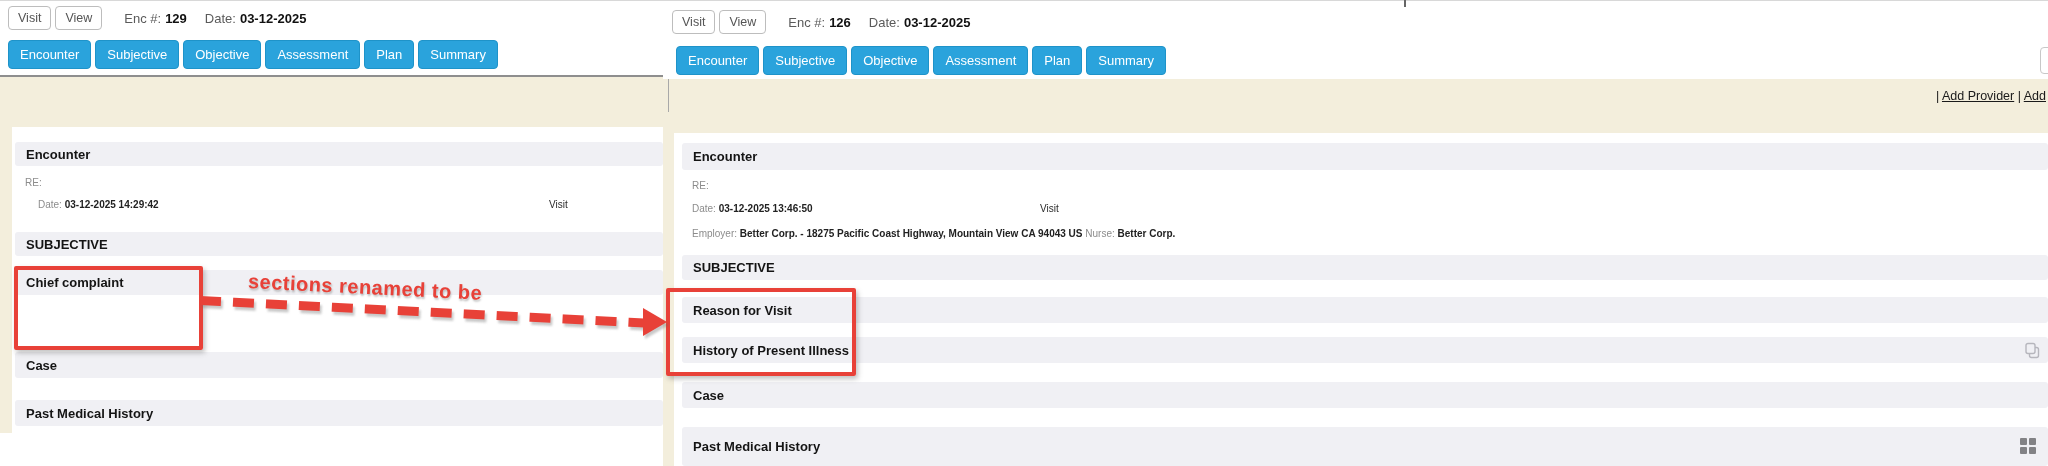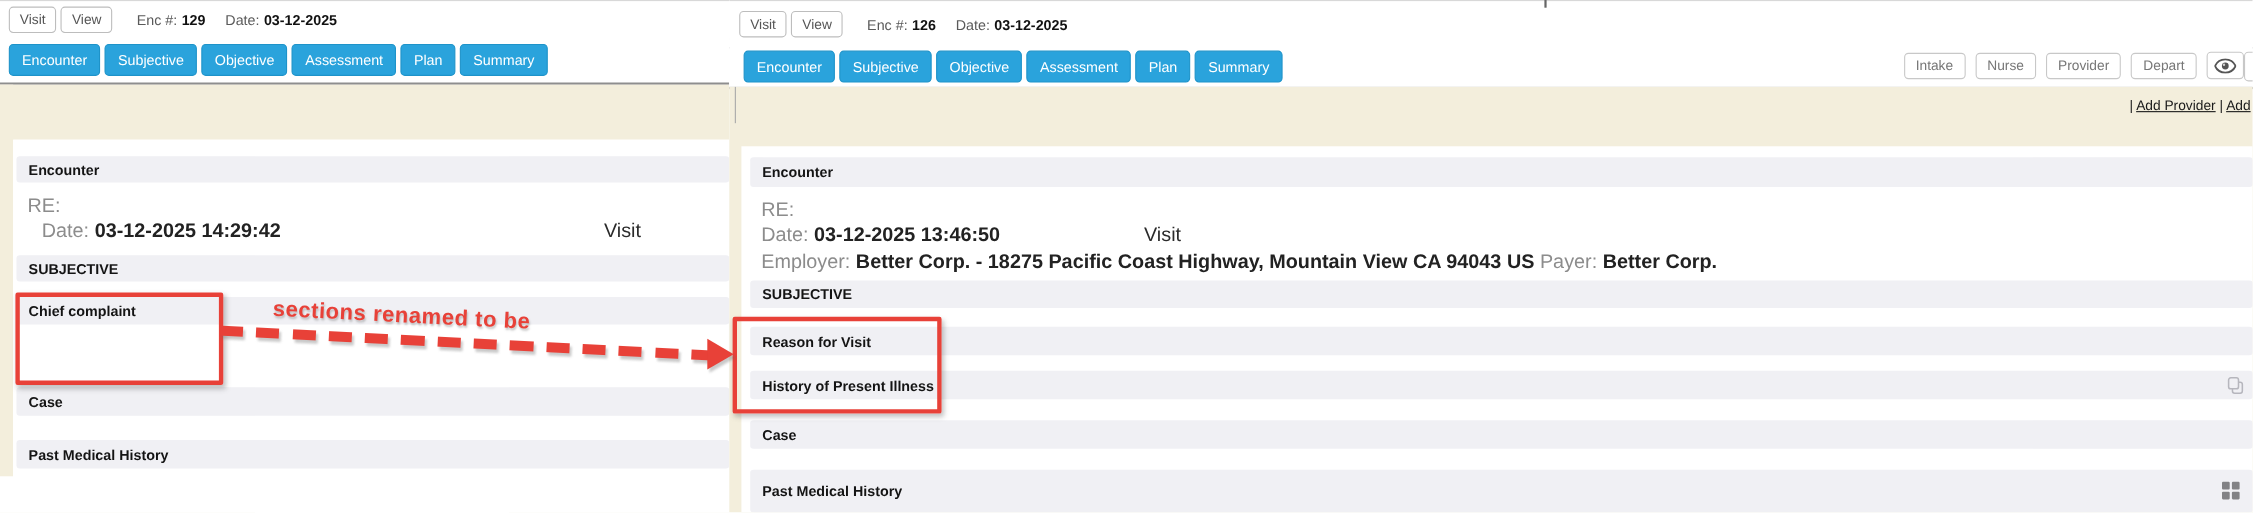--- a/index.html
+++ b/index.html
@@ -27,21 +27,21 @@
   .eye-btn{display:inline-flex;align-items:center;justify-content:center;background:#fff;
        border:1px solid #c8c8c8;border-radius:4px;width:34px;height:25px;cursor:pointer;}
   .sliver-btn{position:absolute;right:-3px;top:47px;width:9px;height:25px;background:#fff;
        border:1px solid #c8c8c8;border-radius:4px 0 0 4px;}
   
   .beige{position:absolute;background:#f3eedc;}
   .panel{position:absolute;background:#fff;}
   .secbar{position:absolute;right:0;background:#f0f0f4;border-radius:3px;
           display:flex;align-items:center;padding-left:11px;
           font-size:13px;font-weight:bold;color:#141414;}
-  .freetext{position:absolute;font-size:18px;white-space:nowrap;}
+  .freetext{position:absolute;font-size:10px;white-space:nowrap;}
   .ft-val{color:#222;font-weight:600;}
   .ft-lbl{color:#8c8c8c;}
   .ft-dark{color:#2b2b2b;font-weight:400;}
   .links-row{position:absolute;top:89px;right:2px;font-size:12.5px;color:#1a1a1a;white-space:nowrap;}
   .links-row a{color:#1a1a1a;text-decoration:underline;cursor:pointer;}
   
   .tick{position:absolute;background:#666;}
   .vline{position:absolute;background:#a8a8a8;}
   
   .grid-icon{position:absolute;display:grid;grid-template-columns:7px 7px;grid-template-rows:7px 7px;gap:2px;}
@@ -108,35 +108,20 @@
     <div class="tick" style="left:741px;top:0;width:2px;height:7px;"></div>
 
     <div class="row2" style="top:42px;height:37px;">
       <span style="width:13px;"></span>
       <button class="tab">Encounter</button>
       <button class="tab">Subjective</button>
       <button class="tab">Objective</button>
       <button class="tab">Assessment</button>
       <button class="tab">Plan</button>
       <button class="tab">Summary</button>
-      <span class="stage-group">
-        <button class="stage-btn">Intake</button>
-        <button class="stage-btn">Nurse</button>
-        <button class="stage-btn">Provider</button>
-        <button class="stage-btn">Depart</button>
-        <button class="eye-btn">
-          <span style="display:inline-flex;">
-            <svg width="20" height="14" viewBox="0 0 20 14">
-                <path d="M10 1 C5 1 1.8 4.5 .6 7 C1.8 9.5 5 13 10 13 C15 13 18.2 9.5 19.4 7 C18.2 4.5 15 1 10 1 Z" fill="none" stroke="#555" stroke-width="1.6"></path>
-                <circle cx="10" cy="7" r="3.1" fill="#555"></circle>
-                <circle cx="8.8" cy="5.8" r="1.1" fill="#cfcfcf"></circle>
-              </svg>
-          </span>
-        </button>
-      </span>
     </div>
     <div class="sliver-btn"></div>
 
     <div class="beige" style="left:0;top:79px;right:0;bottom:0;"></div>
     <div class="vline" style="left:5px;top:79px;width:1px;height:33px;"></div>
 
     <div class="links-row">
       <span>|</span>
       <a>Add Provider</a>
       <span>|</span>
@@ -144,21 +129,21 @@
     </div>
 
     <div class="panel" style="left:11px;top:133px;right:0;bottom:0;">
       <div class="secbar" style="left:8px;top:10px;height:27px;">Encounter</div>
       <div class="freetext ft-lbl" style="left:18px;top:47px;">RE:</div>
       <div class="freetext" style="left:18px;top:70px;"><span class="ft-lbl">Date:</span> <span class="ft-val">03-12-2025 13:46:50</span></div>
       <div class="freetext ft-dark" style="left:366px;top:70px;">Visit</div>
       <div class="freetext" style="left:18px;top:95px;">
         <span class="ft-lbl">Employer:</span>
         <span class="ft-val">Better Corp. - 18275 Pacific Coast Highway, Mountain View CA 94043 US</span>
-        <span class="ft-lbl">Payer:</span>
+        <span class="ft-lbl">Nurse:</span>
         <span class="ft-val">Better Corp.</span>
       </div>
       <div class="secbar" style="left:8px;top:122px;height:25px;">SUBJECTIVE</div>
       <div class="secbar" style="left:8px;top:164px;height:26px;">Reason for Visit</div>
       <div class="secbar" style="left:8px;top:204px;height:26px;">History of Present Illness</div>
       <span style="position:absolute;right:7px;top:209px;">
         <svg width="17" height="17" viewBox="0 0 17 17">
             <rect x="5.5" y="5.5" width="9" height="10" rx="2" fill="none" stroke="#b6b6bd" stroke-width="1.4"></rect>
             <rect x="2" y="1.5" width="9" height="10" rx="2" fill="#f0f0f4" stroke="#b6b6bd" stroke-width="1.4"></rect>
           </svg>

